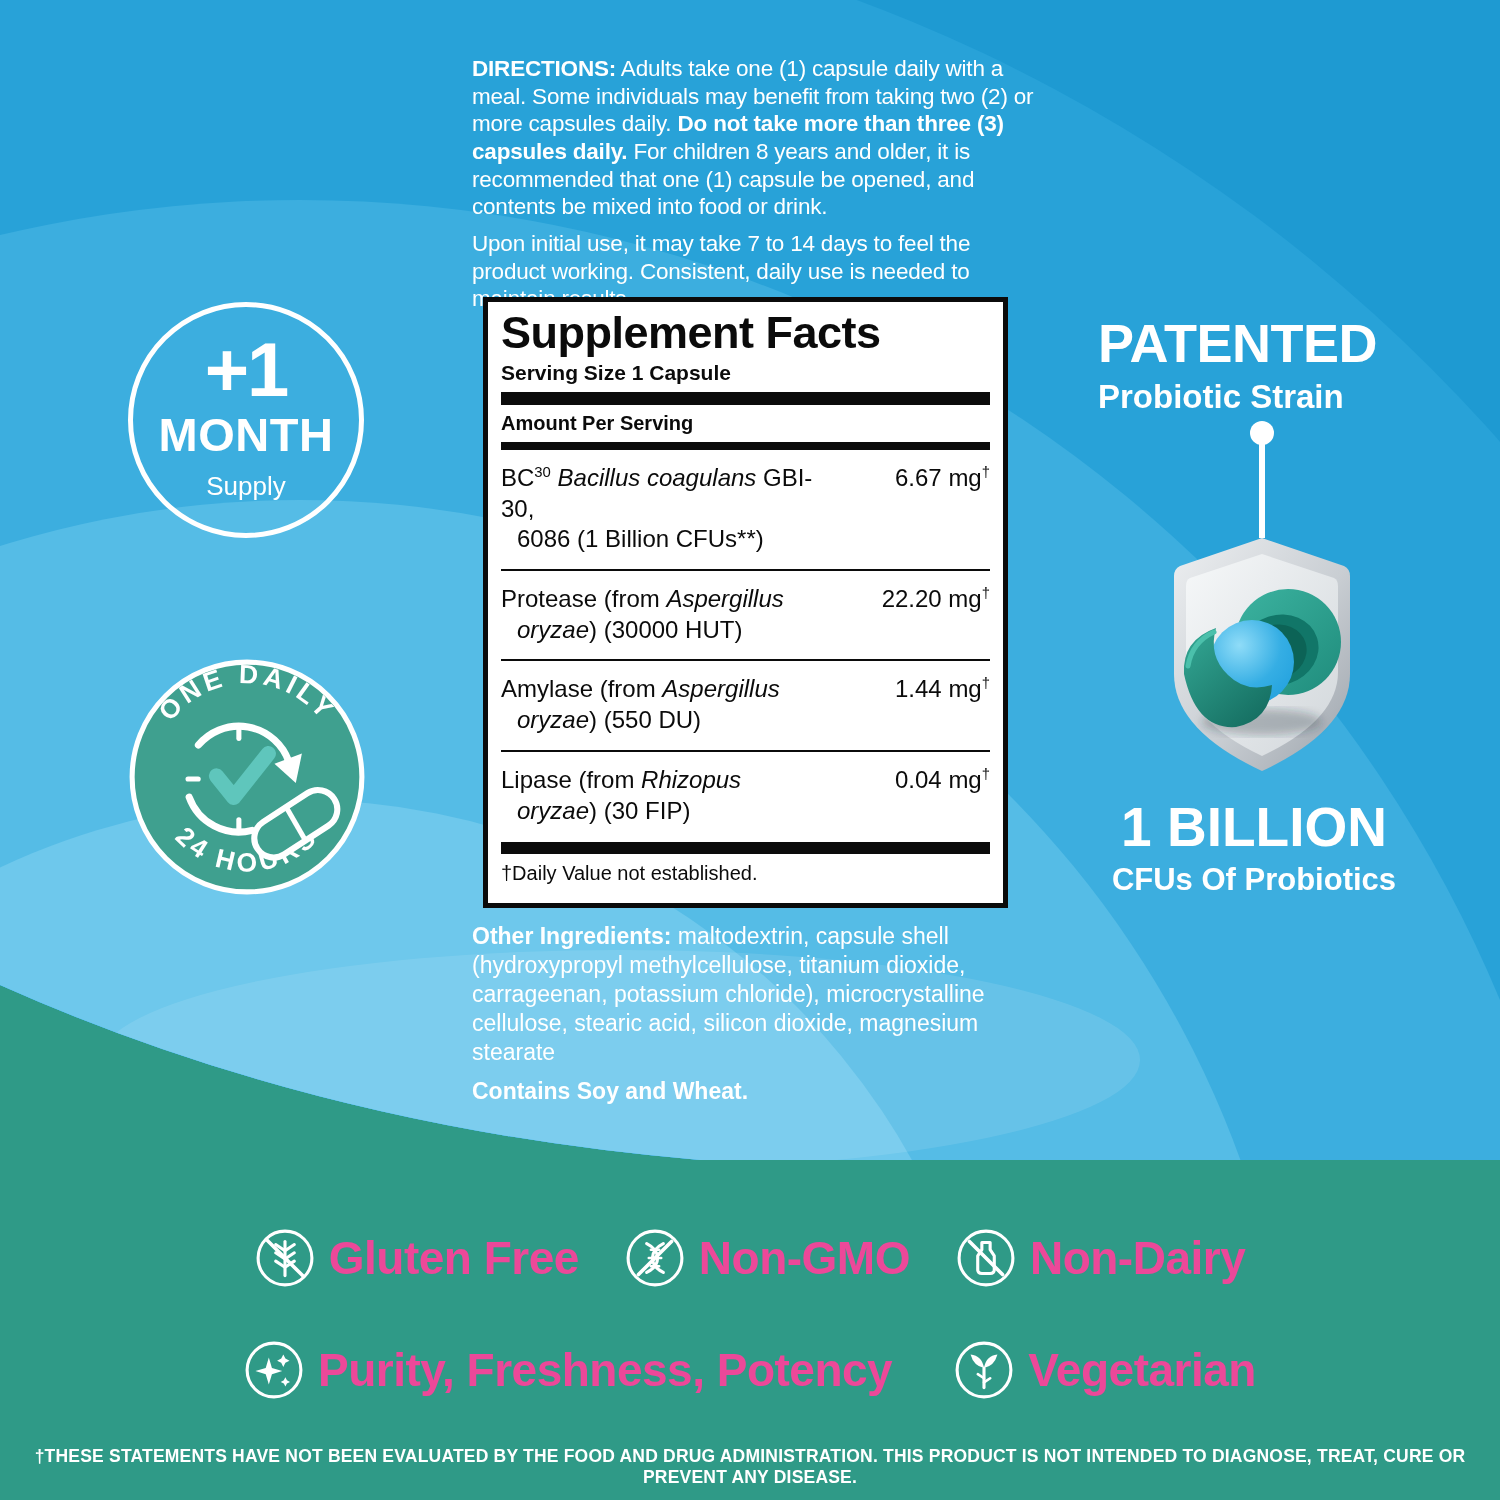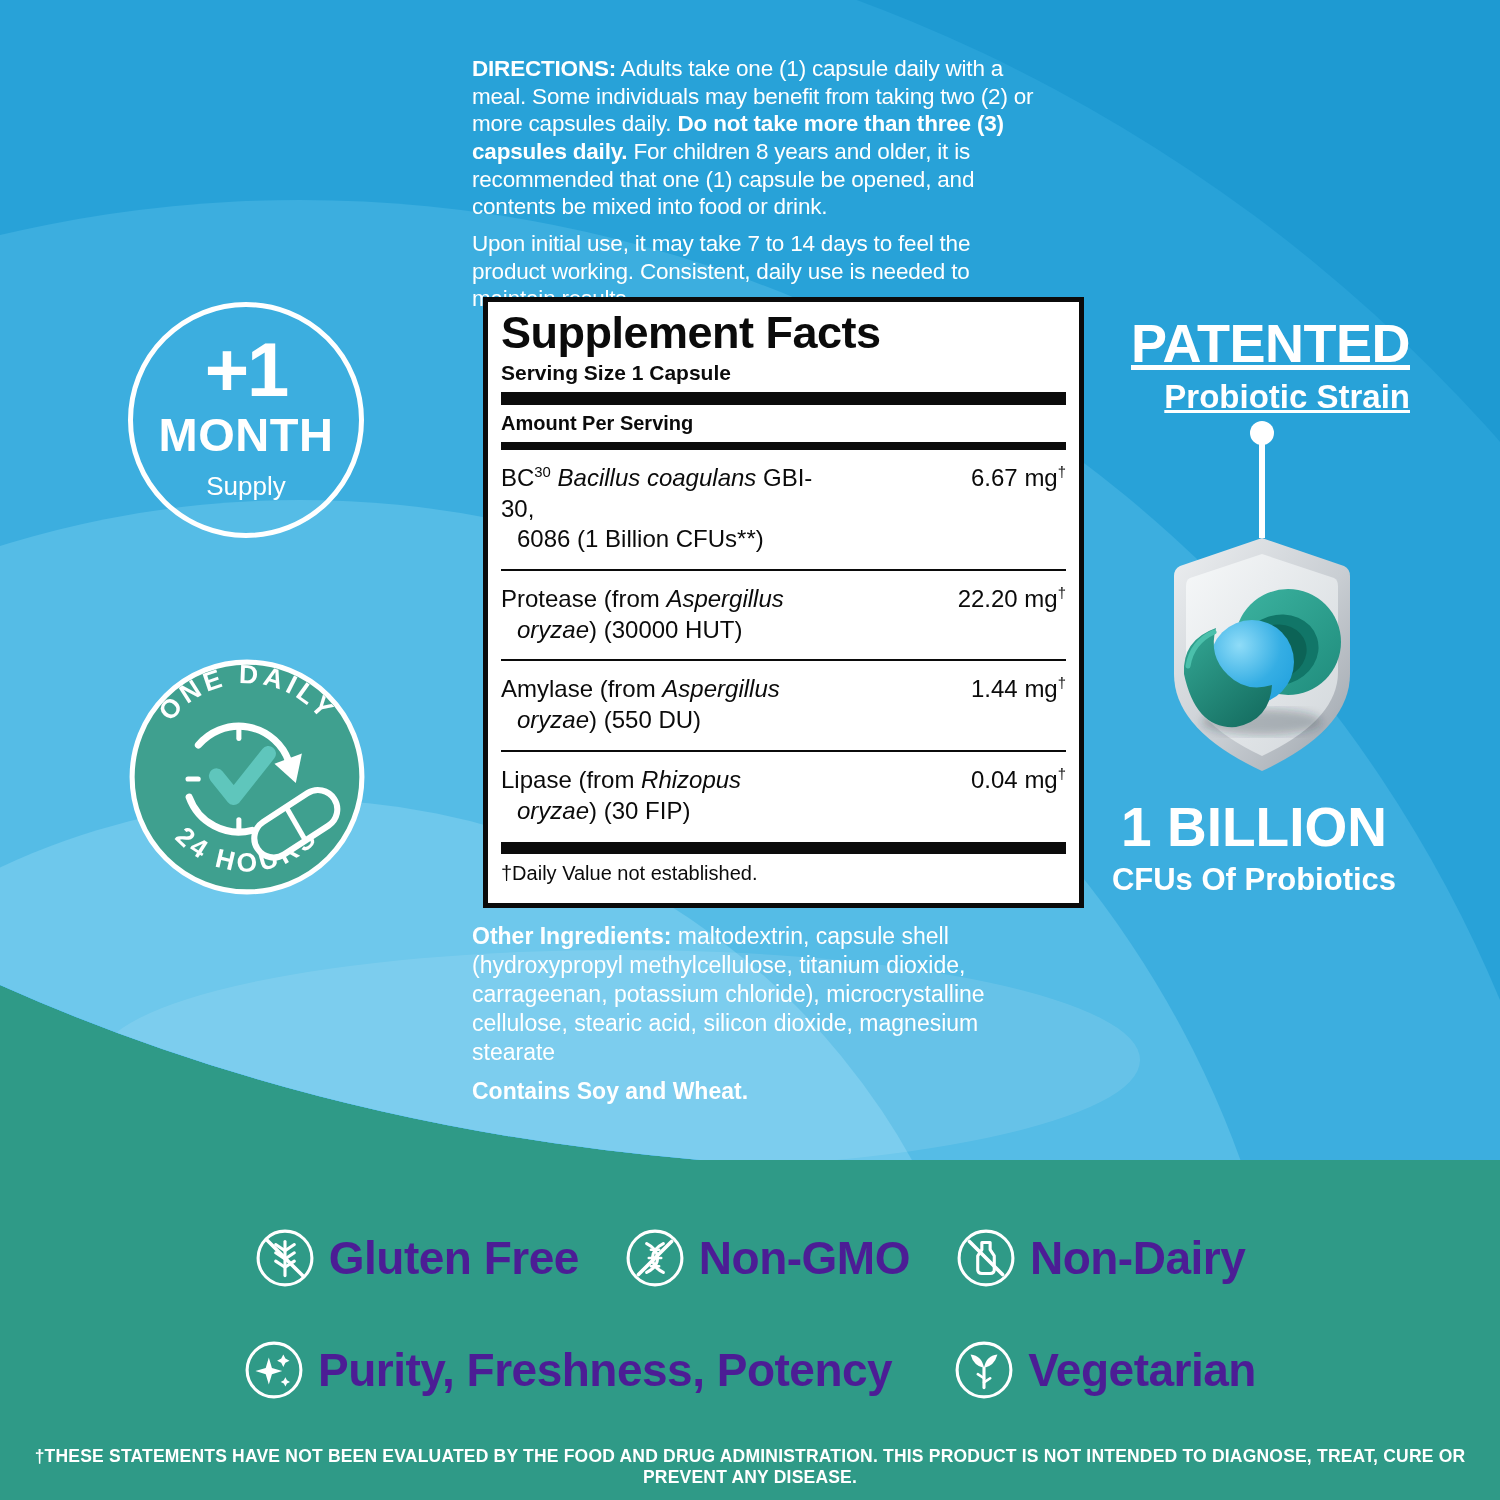--- a/index.html
+++ b/index.html
@@ -10,21 +10,21 @@
   
   #bg{position:absolute;left:0;top:0;width:1500px;height:1500px;}
 
   
   .directions{left:472px;top:55px;width:562px;color:#fff;font-size:22.5px;
               line-height:1.23;letter-spacing:-0.2px;}
   .directions .b{font-weight:bold;}
   .directions .p2{margin-top:9px;}
 
   
-  .facts{left:483px;top:297px;width:601px;height:611px;background:#fff;
+  .facts{left:483px;top:297px;width:525px;height:611px;background:#fff;
          border:5px solid #0b0b0b;box-sizing:border-box;padding:8px 13px 0 13px;color:#0b0b0b;}
   .facts .title{font-size:45px;font-weight:bold;letter-spacing:-0.5px;line-height:1.02;}
   .facts .serving{font-size:21px;font-weight:bold;margin-top:5px;}
   .bar{background:#0b0b0b;}
   .bar-thick{height:13px;margin-top:7px;}
   .facts .aps{font-size:20px;font-weight:bold;margin-top:7px;}
   .bar-med{height:8px;margin-top:7px;}
   .frow{display:flex;justify-content:space-between;align-items:flex-start;
         padding:13px 0 14px 0;font-size:24px;line-height:1.28;}
   .frow .fname{width:330px;}
@@ -44,32 +44,32 @@
   .month{left:128px;top:302px;width:236px;height:236px;border:5px solid #fff;
          border-radius:50%;box-sizing:border-box;color:#fff;text-align:center;}
   .month .plus{font-size:76px;font-weight:bold;line-height:1;margin-top:25px;letter-spacing:-2px;}
   .month .mo{font-size:47px;font-weight:bold;line-height:1;margin-top:3px;letter-spacing:0.5px;}
   .month .sup{font-size:26px;font-weight:normal;line-height:1;margin-top:15px;}
 
   
   .onedaily{left:125px;top:655px;width:244px;height:244px;}
 
   
-  .patented{left:1098px;top:316px;width:312px;text-align:right;color:#fff;text-decoration:underline;}
+  .patented{left:1098px;top:316px;width:312px;text-align:left;color:#fff;}
   .patented .t{font-size:54px;font-weight:bold;letter-spacing:-0.5px;line-height:1;}
   .patented .s{font-size:33px;font-weight:bold;margin-top:8px;}
   .pin-dot{left:1250px;top:421px;width:24px;height:24px;border-radius:50%;background:#fff;}
   .pin-line{left:1259px;top:438px;width:6px;height:100px;background:#fff;}
   .shield{left:1148px;top:524px;width:228px;height:262px;}
   .billion{left:1088px;top:800px;width:332px;text-align:center;color:#fff;}
   .billion .t{font-size:55px;font-weight:bold;letter-spacing:0px;line-height:1;}
   .billion .s{font-size:31px;font-weight:bold;margin-top:7px;}
 
   
-  .brow{left:0;width:1500px;display:flex;justify-content:center;align-items:center;color:#4c1d95;}
+  .brow{left:0;width:1500px;display:flex;justify-content:center;align-items:center;color:#ec4899;}
   .brow1{top:1228px;gap:46px;}
   .brow2{top:1340px;gap:62px;}
   .badge{display:flex;align-items:center;gap:14px;}
   .badge .lbl{font-size:46px;font-weight:bold;letter-spacing:-0.5px;white-space:nowrap;}
   .bicon{width:60px;height:60px;display:block;}
 
   .disclaimer{left:20px;top:1446px;width:1460px;text-align:center;color:#fff;
               font-size:17.5px;font-weight:bold;letter-spacing:0.2px;}
 </style>
 </head>

